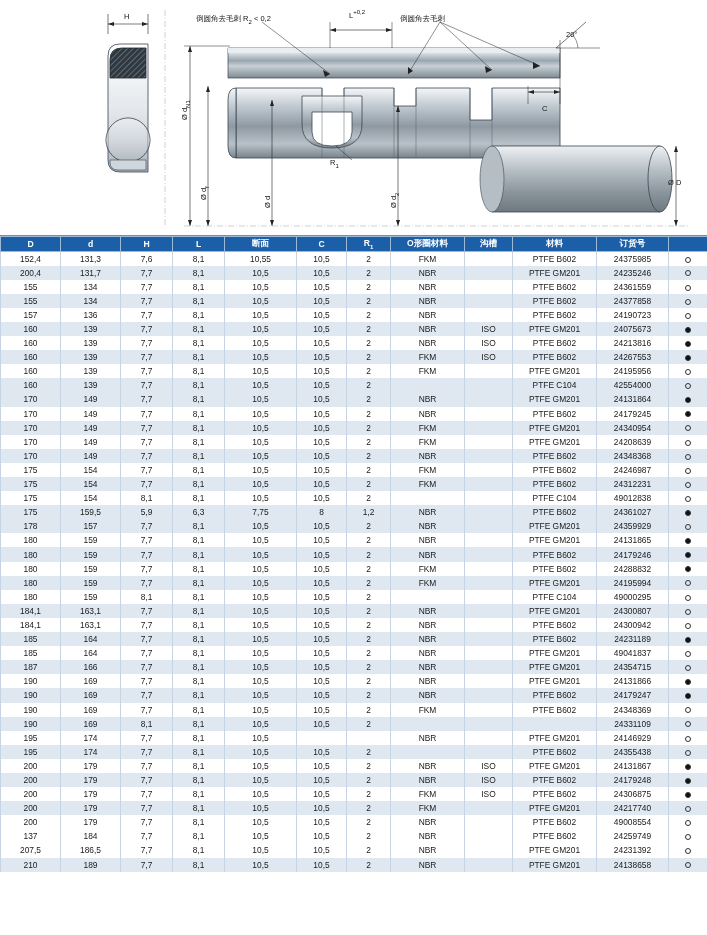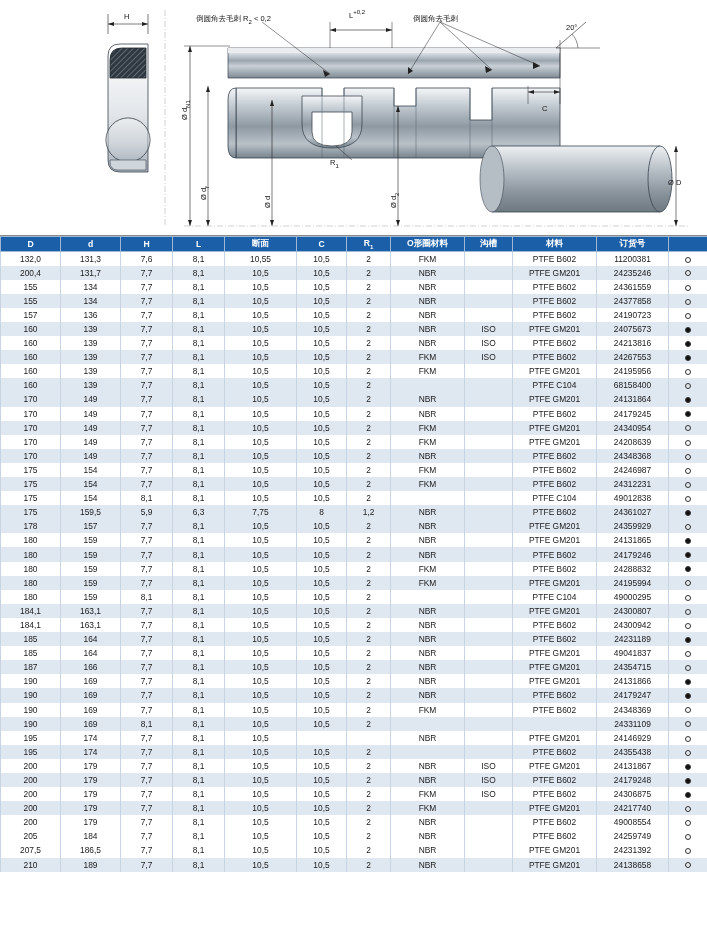--- a/index.html
+++ b/index.html
@@ -206,25 +206,25 @@
       <line x1="676" y1="146" x2="676" y2="226" stroke="#222" stroke-width="0.6"></line>
       <polygon points="676,146 674,152 678,152" fill="#222"></polygon>
       <polygon points="676,226 674,220 678,220" fill="#222"></polygon>
 
       <line x1="184" y1="226" x2="690" y2="226" stroke="#9aa0a6" stroke-width="0.5" stroke-dasharray="6 2 1 2"></line>
     </svg>
 
     <div class="lbl" style="left:124px; top:12px;">H</div>
 
     <div class="lbl lbl-cn" style="left:196px; top:14px;">倒圆角去毛刺 R<span class="sub">2</span> &lt; 0,2</div>
-    <div class="lbl lbl-cn" style="left:413px; top:14px;">倒圆角去毛刺</div>
+    <div class="lbl lbl-cn" style="left:400px; top:14px;">倒圆角去毛刺</div>
 
     <div class="lbl" style="left:349px; top:9px;">L<span style="font-size:6px; vertical-align:super;">+0,2</span></div>
 
-    <div class="lbl" style="left:566px; top:23px;">20°</div>
+    <div class="lbl" style="left:566px; top:30px;">20°</div>
     <div class="lbl" style="left:542px; top:104px;">C</div>
     <div class="lbl" style="left:330px; top:158px;">R<span class="sub">1</span></div>
 
     <div class="lbl" style="left:180px; top:120px; transform:rotate(-90deg); transform-origin:left top;">Ø d<span class="sub">N1</span></div>
     <div class="lbl" style="left:199px; top:200px; transform:rotate(-90deg); transform-origin:left top;">Ø d<span class="sub">f</span></div>
     <div class="lbl" style="left:263px; top:208px; transform:rotate(-90deg); transform-origin:left top;">Ø d</div>
     <div class="lbl" style="left:389px; top:208px; transform:rotate(-90deg); transform-origin:left top;">Ø d<span class="sub">2</span></div>
     <div class="lbl" style="left:668px; top:178px;">Ø D</div>
   </div>
 
@@ -254,31 +254,31 @@
           <th>R<span class="sub">1</span></th>
           <th>O形圈材料</th>
           <th>沟槽</th>
           <th>材料</th>
           <th>订货号</th>
           <th></th>
         </tr>
     </thead>
     <tbody id="tbody">
         <tr class="norm">
-          <td>132,0</td>
+          <td>152,4</td>
           <td>131,3</td>
           <td>7,6</td>
           <td>8,1</td>
           <td>10,55</td>
           <td>10,5</td>
           <td>2</td>
           <td>FKM</td>
           <td></td>
           <td>PTFE B602</td>
-          <td>11200381</td>
+          <td>24375985</td>
           <td><span class="dot-o"></span></td>
         </tr>
         <tr class="alt">
           <td>200,4</td>
           <td>131,7</td>
           <td>7,7</td>
           <td>8,1</td>
           <td>10,5</td>
           <td>10,5</td>
           <td>2</td>
@@ -390,21 +390,21 @@
           <td>160</td>
           <td>139</td>
           <td>7,7</td>
           <td>8,1</td>
           <td>10,5</td>
           <td>10,5</td>
           <td>2</td>
           <td></td>
           <td></td>
           <td>PTFE C104</td>
-          <td>68158400</td>
+          <td>42554000</td>
           <td><span class="dot-o"></span></td>
         </tr>
         <tr class="alt">
           <td>170</td>
           <td>149</td>
           <td>7,7</td>
           <td>8,1</td>
           <td>10,5</td>
           <td>10,5</td>
           <td>2</td>
@@ -828,21 +828,21 @@
           <td>10,5</td>
           <td>10,5</td>
           <td>2</td>
           <td>NBR</td>
           <td></td>
           <td>PTFE B602</td>
           <td>49008554</td>
           <td><span class="dot-o"></span></td>
         </tr>
         <tr class="norm">
-          <td>205</td>
+          <td>137</td>
           <td>184</td>
           <td>7,7</td>
           <td>8,1</td>
           <td>10,5</td>
           <td>10,5</td>
           <td>2</td>
           <td>NBR</td>
           <td></td>
           <td>PTFE B602</td>
           <td>24259749</td>

